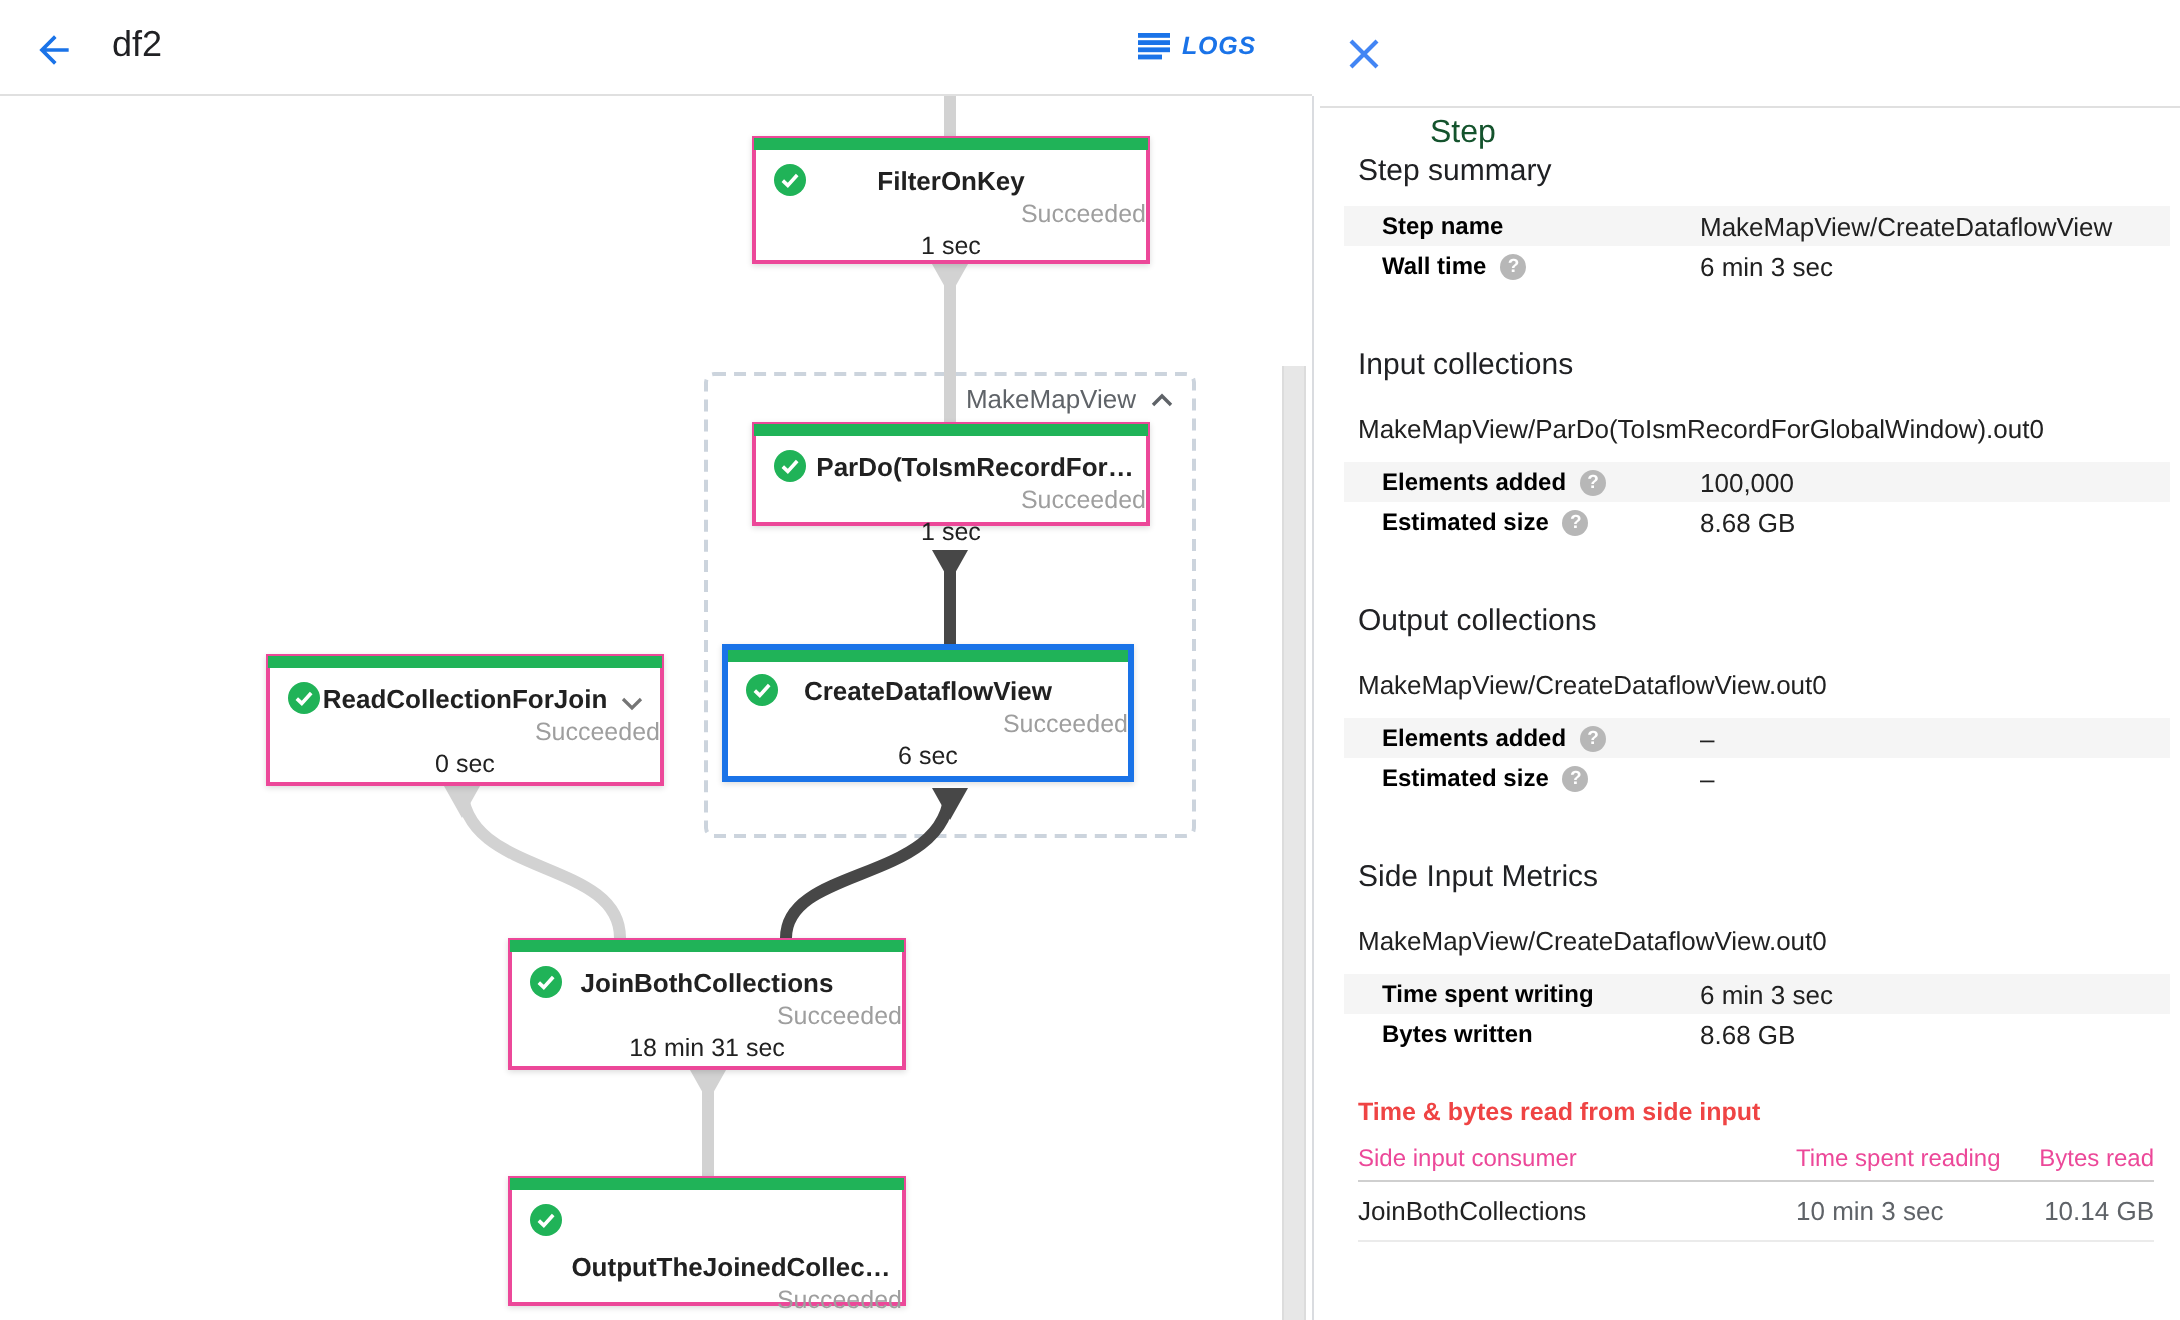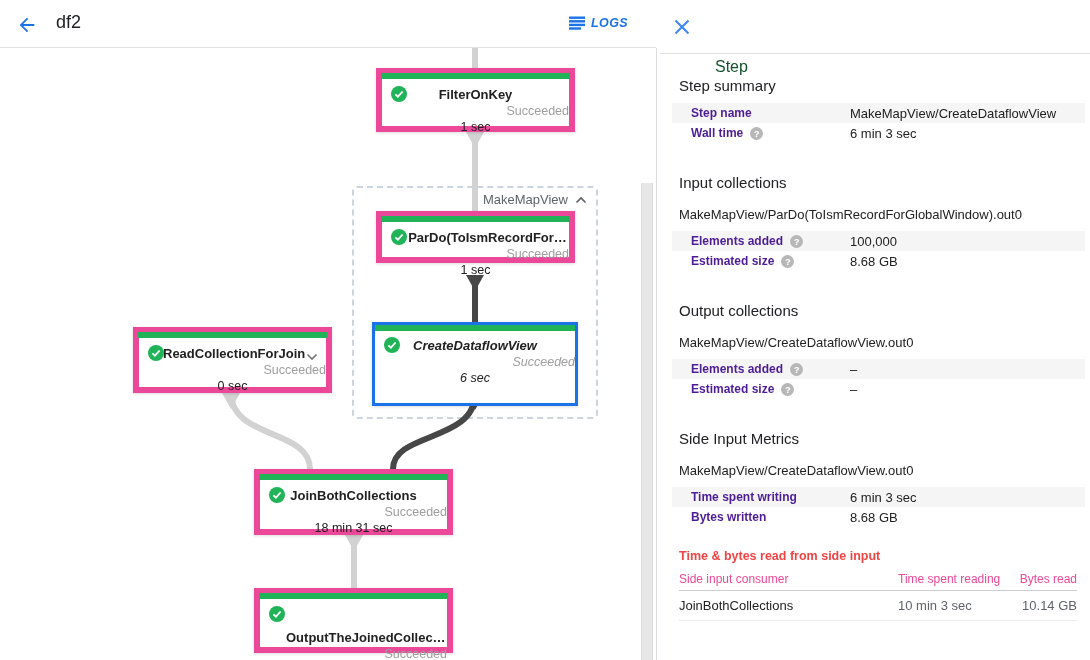--- a/index.html
+++ b/index.html
@@ -21,21 +21,21 @@
   .panel-title { position:absolute; left:55px; top:15px; font-size:16px; color:#14532d;margin-top:43px; }
   .pcontent { position:absolute; left:660px; top:54px; width:430px; height:606px; padding:0 13px 0 19px; overflow:hidden; }
   .section-h { font-size:15px; font-weight:400; color:#202124; margin:0; }
   .mt-first { margin-top:23px; }
   .mt-section { margin-top:31px; }
   .collection { font-size:13px; color:#212121; margin-top:16px; }
   .rows { margin-top:9px; }
   .metric-row { position:relative; height:20px; margin-left:-7px; margin-right:-8px; padding-left:19px;
                 display:flex; align-items:center; }
   .metric-row.shade { background:#f5f5f5; }
-  .metric-row .mlabel { font-size:12px; font-weight:bold; color:#4c1d95; }
+  .metric-row .mlabel { font-size:12px; font-weight:bold; color:#000000; }
   .help { width:13px; height:13px; border-radius:50%; background:#b7b7b7; color:#fff; font-size:9.5px;
           font-weight:bold; text-align:center; line-height:13px; margin-left:7px; cursor:default; }
   .metric-row .mvalue { position:absolute; left:178px; font-size:13px; color:#212121; }
   .subheading { font-size:12.5px; font-weight:bold; color:#ef4444; margin-top:22px; }
   .sitable { margin-top:5px; width:398px; }
   .thead { display:flex; align-items:center; height:23px; border-bottom:1px solid #cfcfcf; }
   .th { font-size:12px; color:#ec4899; }
   .tr { display:flex; align-items:center; height:30px; border-bottom:1px solid #ebebeb; }
   .td { font-size:13px; }
   .c1 { width:219px; }
@@ -43,21 +43,21 @@
   .c3 { flex:1; text-align:right; }
   .td.c1 { color:#212121; }
   .td.c2, .td.c3 { color:#5f6368; }
   
   .graph { position:absolute; left:0; top:48px; width:656px; height:612px; background:#fff; }
   .edges { position:absolute; left:0; top:0; width:656px; height:612px; }
   .group { position:absolute; left:352px; top:138px; width:246px; height:233px;
            border:2px dashed #ccd4dd; border-radius:5px; }
   .group-label { position:absolute; right:9px; top:4px; display:flex; align-items:center; gap:7px;
                  font-size:13px; color:#5f6368; cursor:pointer; }
-  .node { position:absolute; width:199px; background:#fff; border:6px solid #ec4899;
+  .node { position:absolute; width:199px; background:#fff; border:2px solid #ec4899;
           box-shadow:0 1px 3px rgba(0,0,0,.14); cursor:pointer; }
   .bar { position:absolute; top:-1px; left:-1px; right:-1px; height:6px; background:#20b358; }
   .node.selected { border:3px solid #1a73e8; }
   .node.selected .bar { top:0; left:0; right:0; }
   .ntitle { margin-top:13px; text-align:center; font-size:13px; font-weight:bold; color:#212121;
             line-height:15px; padding:0 24px; white-space:nowrap; }
   .nstatus { text-align:right; font-size:12.5px; color:#9e9e9e; line-height:16px; margin-top:1px; }
   .ntime { text-align:center; font-size:12.5px; color:#212121; line-height:16px; }
   .check { position:absolute; left:9px; top:12px; }
   .nchev { position:absolute; right:8px; top:14px; cursor:pointer; }
@@ -129,21 +129,21 @@
       <svg width="16" height="16" viewBox="0 0 16 16">
           <circle cx="8" cy="8" r="8" fill="#20b358"></circle>
           <path d="M4.4 8.3 L6.9 10.7 L11.6 5.5" stroke="#fff" stroke-width="1.8" fill="none"></path>
         </svg>
     </span>
     <div class="ntitle" style="padding:0 2px 0 26px;">ParDo(ToIsmRecordFor…</div>
     <div class="nstatus">Succeeded</div>
     <div class="ntime">1 sec</div>
   </div>
 
-  <div class="node selected" style="left:372px; top:274px; width:206px; height:84px;font-style:italic;">
+  <div class="node selected" style="left:361px; top:274px; width:206px; height:69px;">
     <div class="bar"></div>
     <span class="check">
       <svg width="16" height="16" viewBox="0 0 16 16">
           <circle cx="8" cy="8" r="8" fill="#20b358"></circle>
           <path d="M4.4 8.3 L6.9 10.7 L11.6 5.5" stroke="#fff" stroke-width="1.8" fill="none"></path>
         </svg>
     </span>
     <div class="ntitle">CreateDataflowView</div>
     <div class="nstatus">Succeeded</div>
     <div class="ntime">6 sec</div>

